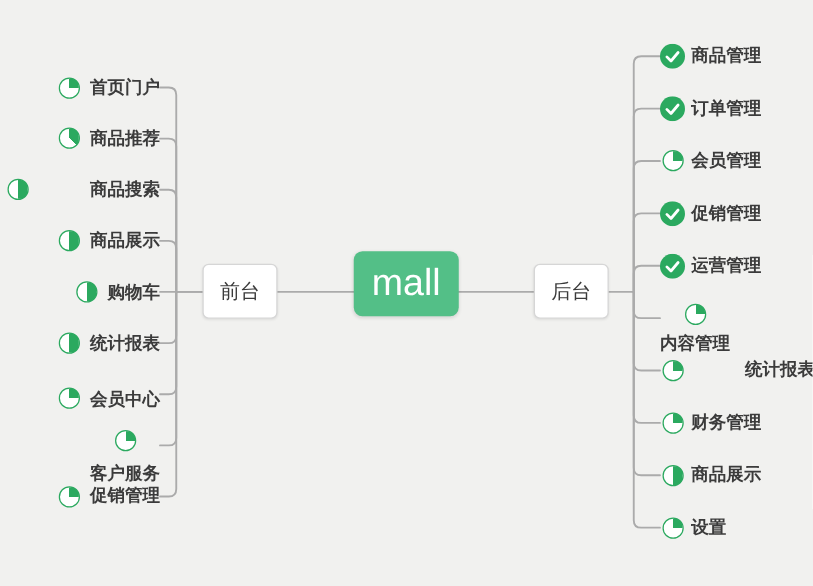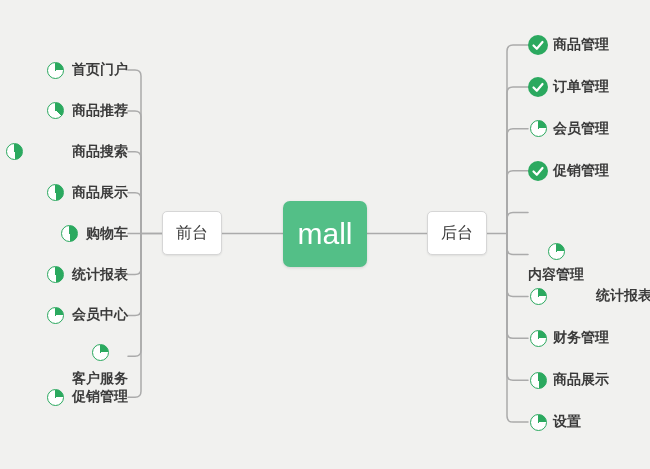--- a/index.html
+++ b/index.html
@@ -10,21 +10,21 @@
   }
   .canvas { position:relative; width:650px; height:469px; background:var(--bg,#F1F1EF); }
 
   svg.connectors { position:absolute; left:0; top:0; pointer-events:none; }
 
   .node {
     position:absolute; display:flex; align-items:center; justify-content:center;
     box-sizing:border-box; white-space:nowrap;
   }
   .root-node {
-    left:283px; top:201px; width:84px; height:66px;
+    left:283px; top:201px; width:84px; height:52px;
     background:var(--green,#53BF87); color:#fff;
     border-radius:7px; font-size:30px;
     box-shadow:0 1px 3px rgba(0,0,0,.12);
   }
   .branch-node {
     width:60px; height:44px; top:211px;
     background:var(--nodebg,#fff);
     border:1px solid var(--nodeborder,#D6D6D6);
     border-radius:5px; font-size:16px; color:var(--text,#3B3B3B);
     box-shadow:0 1px 2px rgba(0,0,0,.08);
@@ -115,21 +115,21 @@
           <span class="pie" style="background: conic-gradient(rgb(43, 169, 95) 50%, rgb(255, 255, 255) 0deg);"></span>
         </span>
         <span class="item-label">购物车</span>
       </div>
       <div class="item-row" style="top: 261px;">
         <span class="icon-box">
           <span class="pie" style="background: conic-gradient(rgb(43, 169, 95) 50%, rgb(255, 255, 255) 0deg);"></span>
         </span>
         <span class="item-label">统计报表</span>
       </div>
-      <div class="item-row" style="top: 301.9px;">
+      <div class="item-row" style="top: 301.9px; align-items: flex-end;">
         <span class="icon-box">
           <span class="pie" style="background: conic-gradient(rgb(43, 169, 95) 25%, rgb(255, 255, 255) 0deg);"></span>
         </span>
         <span class="item-label">会员中心</span>
       </div>
       <div class="item-row" style="top: 342.8px; flex-direction: column;">
         <span class="icon-box">
           <span class="pie" style="background: conic-gradient(rgb(43, 169, 95) 25%, rgb(255, 255, 255) 0deg);"></span>
         </span>
         <span class="item-label">客户服务</span>
@@ -175,20 +175,29 @@
       </div>
       <div class="item-row" style="top: 157.2px; align-items: center;">
         <span class="icon-box">
           <svg width="20" height="20" viewBox="0 0 20 20">
             <circle cx="10" cy="10" r="10" fill="#2BA95F"></circle>
             <polyline points="5.5,10.5 8.8,13.8 14.5,7" fill="none" stroke="#fff" stroke-width="2.2" stroke-linecap="round" stroke-linejoin="round"></polyline>
           </svg>
         </span>
         <span class="item-label">促销管理</span>
       </div>
+      <div class="item-row" style="top: 199.1px;">
+        <span class="icon-box">
+          <svg width="20" height="20" viewBox="0 0 20 20">
+            <circle cx="10" cy="10" r="10" fill="#2BA95F"></circle>
+            <polyline points="5.5,10.5 8.8,13.8 14.5,7" fill="none" stroke="#fff" stroke-width="2.2" stroke-linecap="round" stroke-linejoin="round"></polyline>
+          </svg>
+        </span>
+        <span class="item-label">运营管理</span>
+      </div>
       <div class="item-row" style="top: 241px; flex-direction: column;">
         <span class="icon-box">
           <span class="pie" style="background: conic-gradient(rgb(43, 169, 95) 25%, rgb(255, 255, 255) 0deg);"></span>
         </span>
         <span class="item-label">内容管理</span>
       </div>
       <div class="item-row" style="top: 282.9px; gap: 48px;">
         <span class="icon-box">
           <span class="pie" style="background: conic-gradient(rgb(43, 169, 95) 25%, rgb(255, 255, 255) 0deg);"></span>
         </span>

